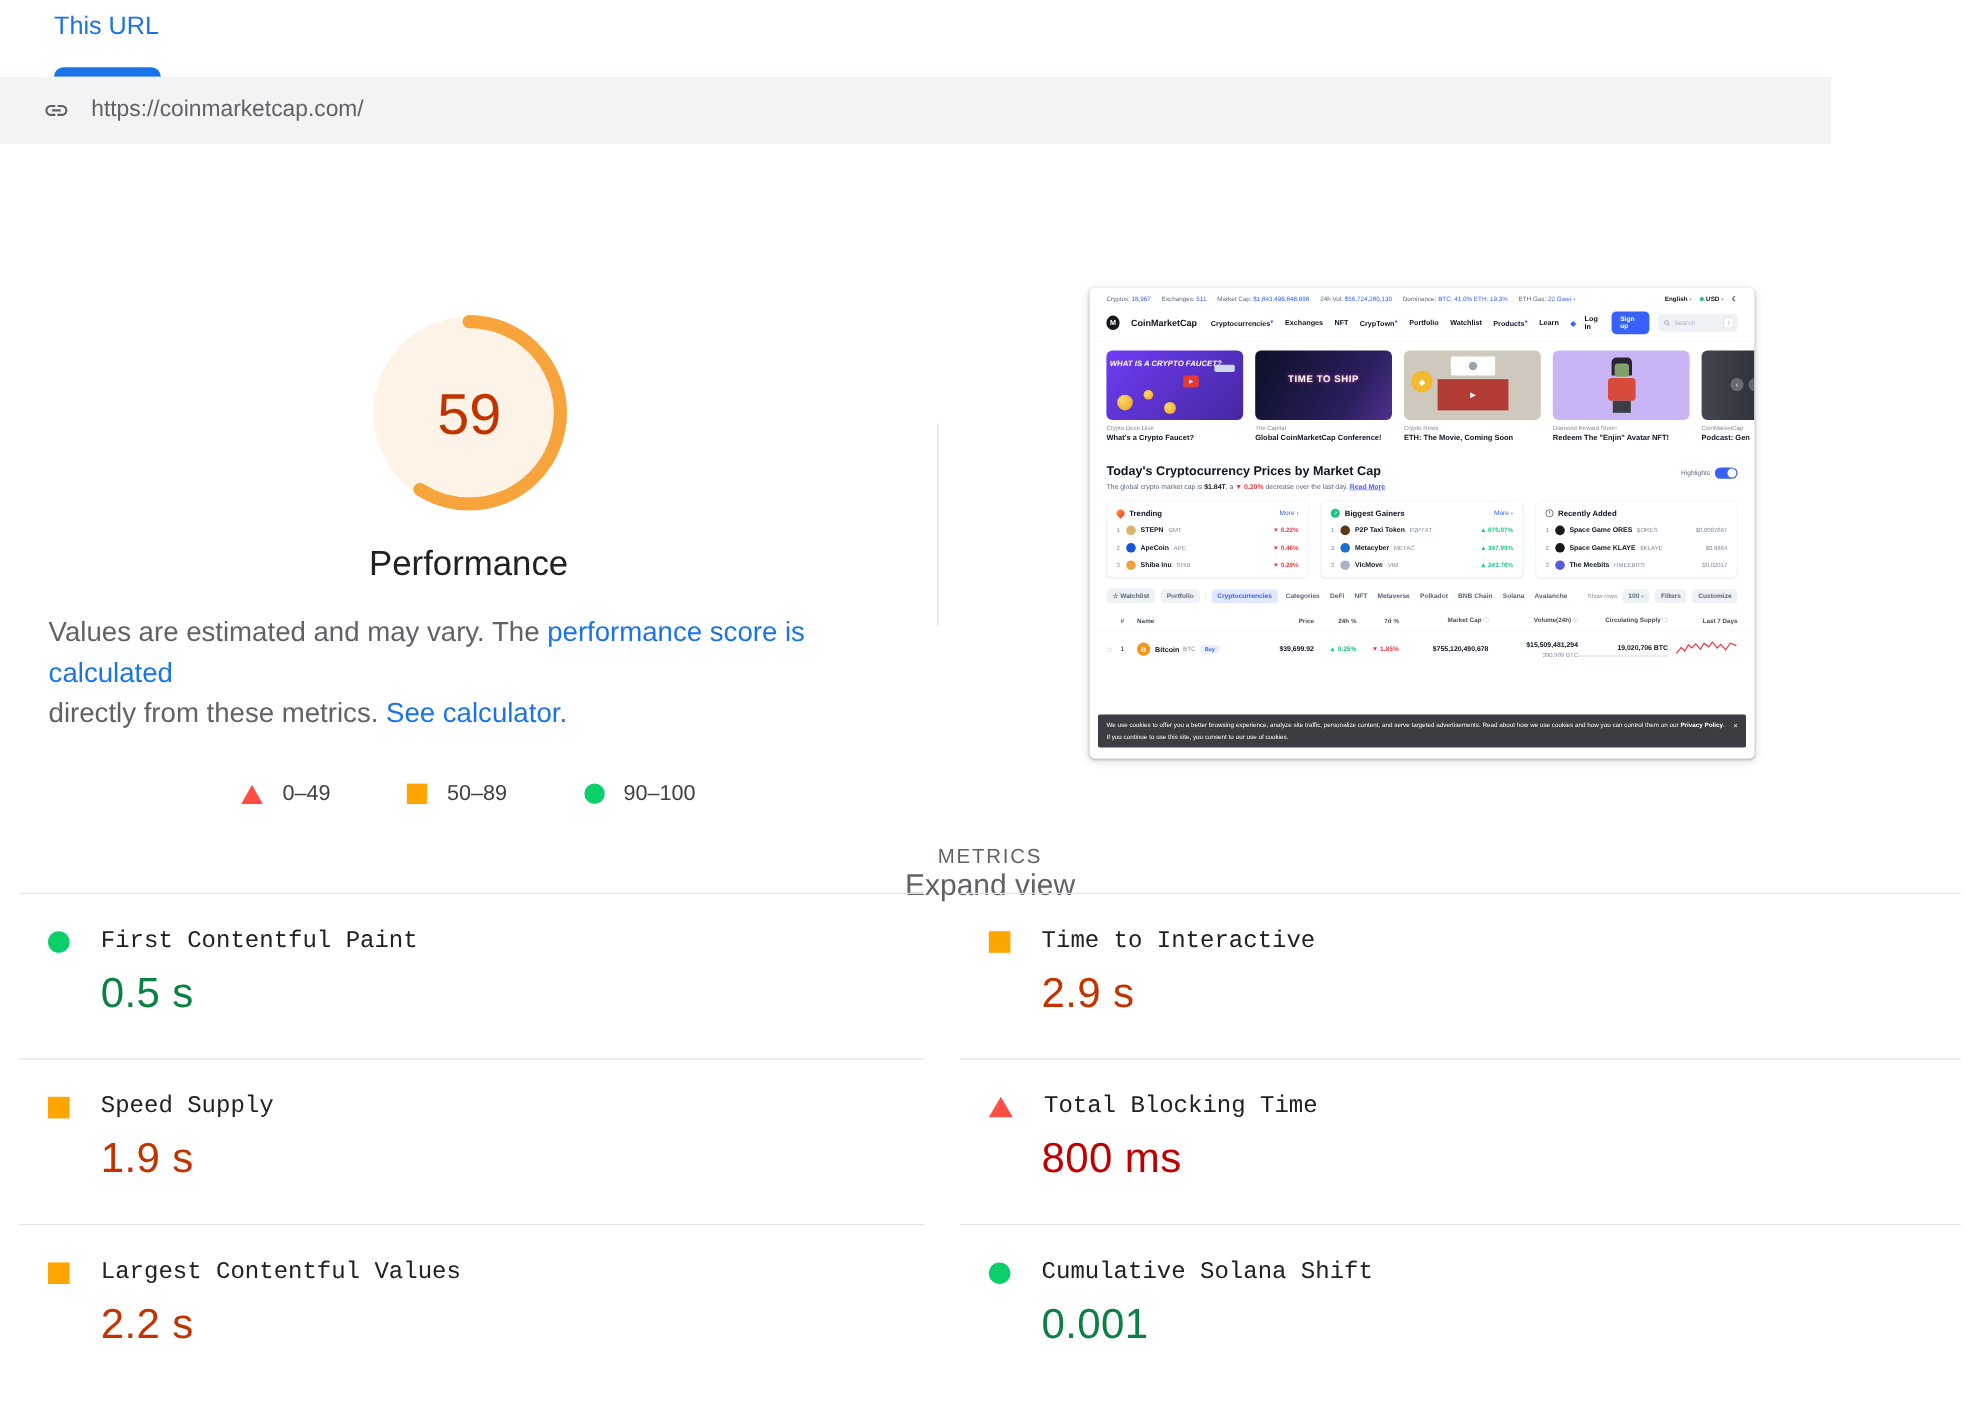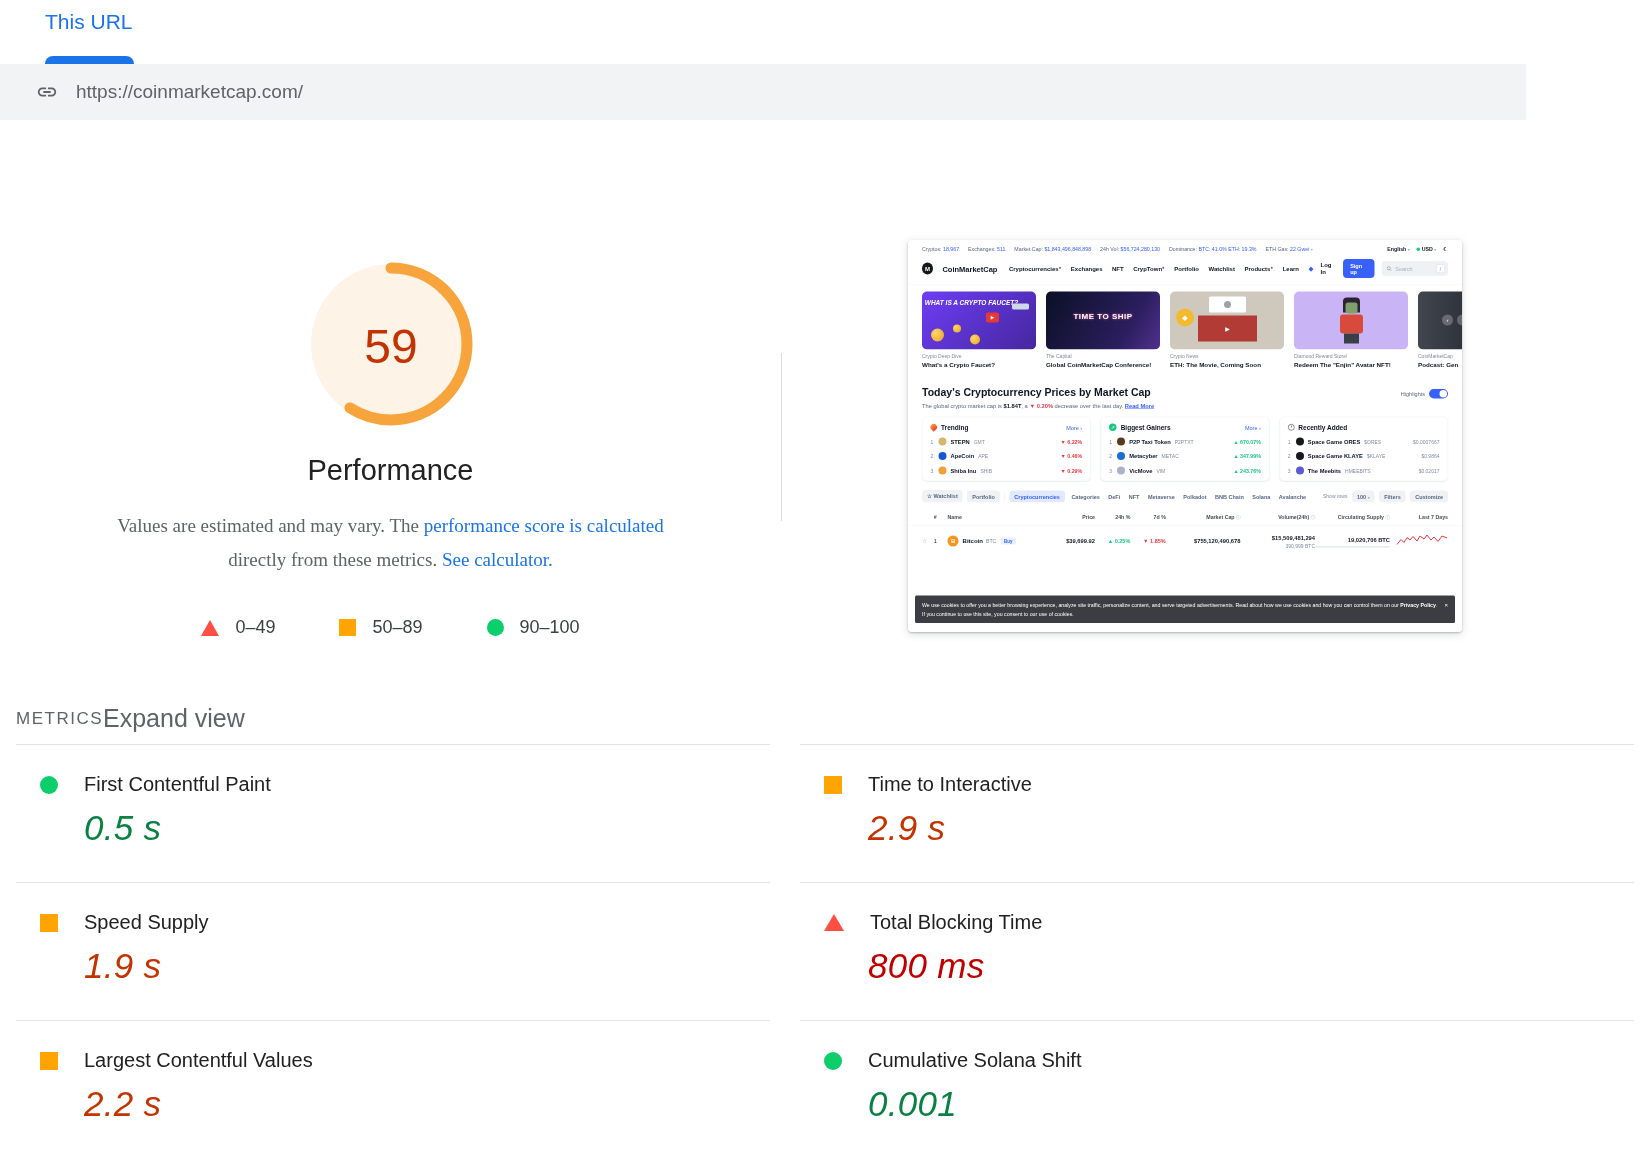--- a/index.html
+++ b/index.html
@@ -11,38 +11,38 @@
   .tab { position:absolute; left:45px; top:10px; font-size:21px; font-weight:500; color:#1a73e8; cursor:pointer; }
   .tab-underline { position:absolute; left:45px; top:56px; width:89px; height:8px; background:#1a73e8; border-radius:8px 8px 0 0; }
   .urlbar { position:absolute; left:0; top:64px; width:1526px; height:56px; background:#f1f3f4; display:flex; align-items:center; padding:0 36px; gap:18px; }
   .urlbar .link-ic { width:22px; height:22px; flex:0 0 auto; }
   .urlbar .url { font-size:19px; color:#5f6368; }
 
   
   .gauge-col { position:absolute; left:0; top:120px; width:781px; }
   .gauge-wrap { margin:138px auto 0; width:172px; height:172px; }
   .perf-title { margin-top:24px; text-align:center; font-size:29px; color:#212121; font-weight:400; }
-  .perf-desc { margin:22px auto 0; width:700px; text-align:center; font-size:19px; line-height:34px; color:#5f6368;font-family:Liberation Serif, serif; }
+  .perf-desc { margin:22px auto 0; width:700px; font-size:23px; line-height:34px; color:#5f6368; }
   .perf-desc a { color:#1a73e8; text-decoration:none; cursor:pointer; }
   .legend { margin-top:40px; display:flex; justify-content:center; gap:64px; align-items:center; }
   .legend .item { display:flex; align-items:center; gap:16px; font-size:18px; color:#3c4043; }
   .tri-s { width:0; height:0; border-left:9px solid transparent; border-right:9px solid transparent; border-bottom:16px solid #ff4e42; }
   .sq-s { width:17px; height:17px; background:#ffa400; }
   .dot-s { width:17px; height:17px; border-radius:50%; background:#0cce6b; }
   .v-divider { position:absolute; left:781px; top:353px; width:1px; height:168px; background:#dadce0; }
 
   
-  .metrics-head { position:absolute; left:16px; right:16px; top:704px; display:flex; justify-content:flex-start; align-items:center; }
+  .metrics-head { position:absolute; left:16px; right:16px; top:704px; display:flex; justify-content:flex-end; align-items:center;flex-direction:column; }
   .metrics-title { font-size:17px; color:#5f6368; letter-spacing:1.5px; }
   .expand-view { font-size:25px; color:#5f6368; cursor:pointer; }
   .metrics-grid { position:absolute; left:16px; top:744px; width:1618px; display:grid; grid-template-columns:754px 1fr; column-gap:30px; }
   .metric { border-top:1px solid #e3e3e3; padding:28px 0 34px 24px; }
   .metric .lab-row { display:flex; align-items:center; gap:26px; }
-  .metric .lab { font-size:20px; color:#212121; }
-  .metric .val { margin:12px 0 0 44px; font-size:35px; letter-spacing:.3px;font-style:italic; }
+  .metric .lab { font-size:20px; color:#212121;font-family:Liberation Mono, monospace; }
+  .metric .val { margin:12px 0 0 44px; font-size:35px; letter-spacing:.3px; }
   .m-pass  .shape { width:18px; height:18px; border-radius:50%; background:#0cce6b; }
   .m-average .shape { width:18px; height:18px; background:#ffa400; }
   .m-fail  .shape { width:0; height:0; border-left:10px solid transparent; border-right:10px solid transparent; border-bottom:17px solid #ff4e42; }
   .m-pass .val { color:#0b8043; }
   .m-average .val { color:#c33300; }
   .m-fail .val { color:#c00000; }
 
   
   .thumb { position:absolute; left:908px; top:240px; width:554px; height:392px; background:#fff; border-radius:4px; overflow:hidden;
            box-shadow:0 1px 2px rgba(60,64,67,.3), 0 2px 8px rgba(60,64,67,.18); }

